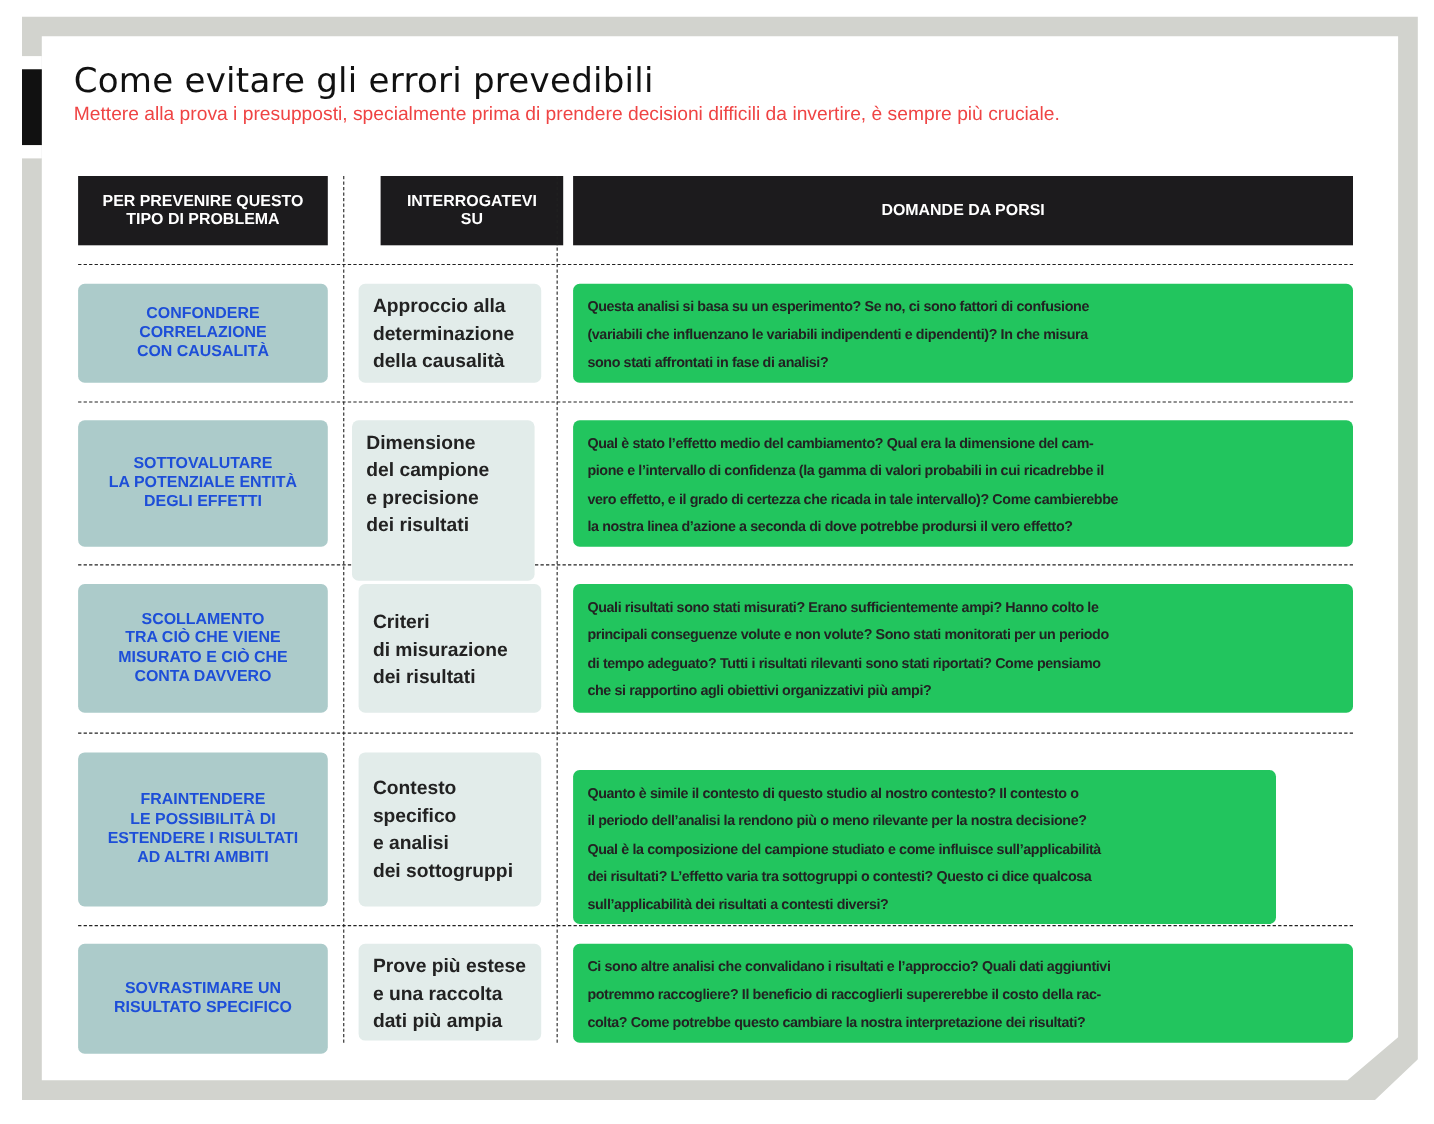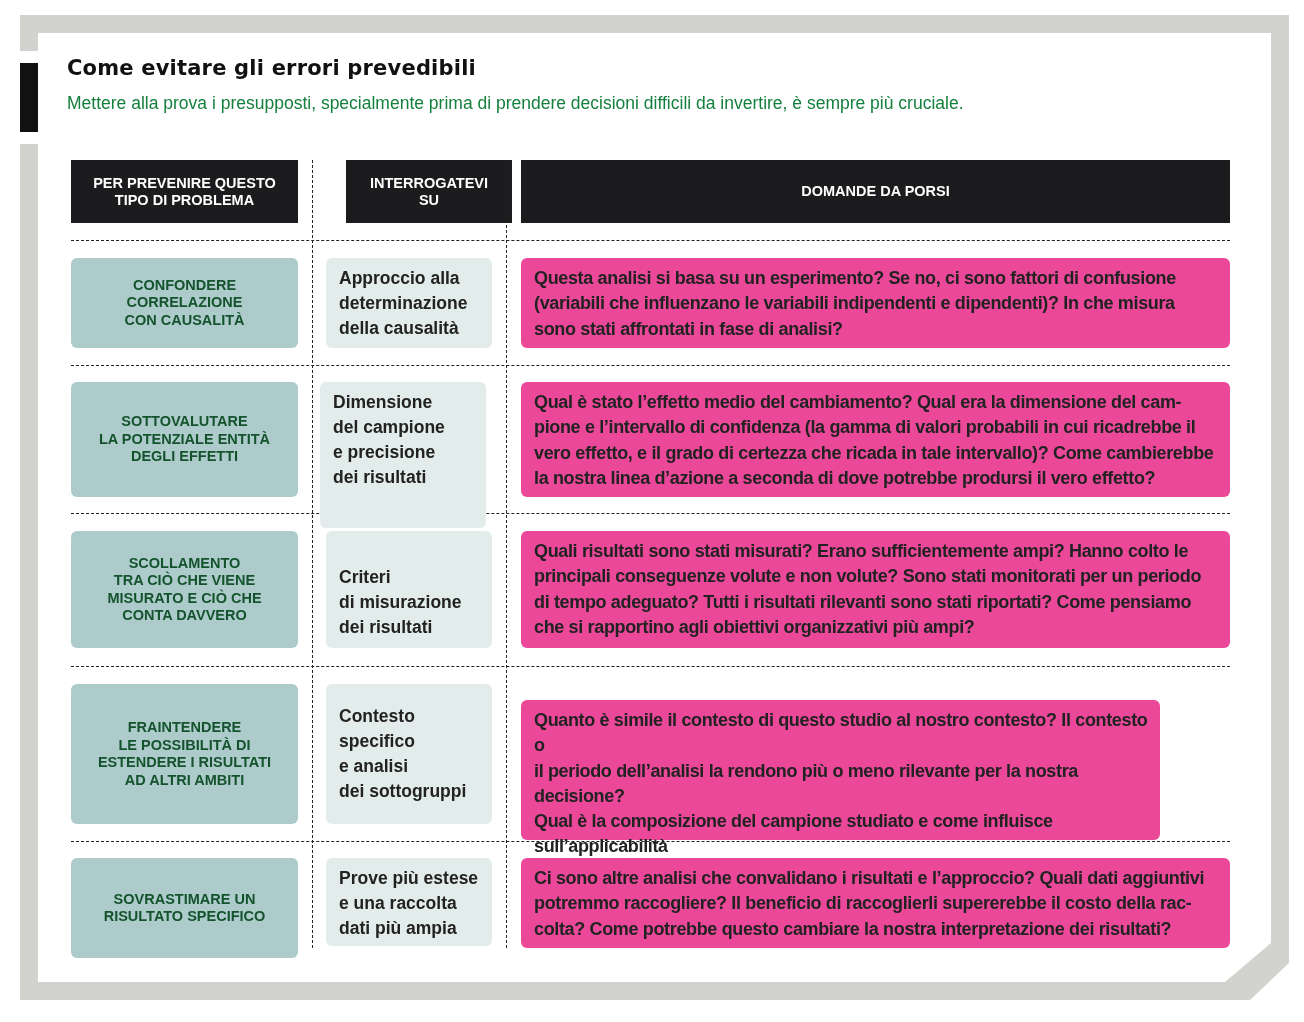--- a/index.html
+++ b/index.html
@@ -3,45 +3,45 @@
 <meta charset="utf-8">
 <style>
   html, body { margin: 0; padding: 0; background: #ffffff; }
   body { width: 1304px; height: 1022px; position: relative; overflow: hidden;
          font-family: "Liberation Sans", sans-serif; color: #222222; }
   .frame { position: absolute; left: 20px; top: 15px; width: 1269px; height: 985px; }
   .frame svg { position: absolute; left: 0; top: 0; }
   .accent-bar { position: absolute; left: 20px; top: 63px; width: 18px; height: 69px; background: #111111; }
   .gap-left { position: absolute; left: 20px; top: 132px; width: 18px; height: 12px; background: #ffffff; }
   .gap-left2 { position: absolute; left: 20px; top: 51px; width: 18px; height: 12px; background: #ffffff; }
-  .title { position: absolute; left: 67px; top: 56px; margin: 0; font-size: 21px; font-weight: bold;
+  .title { position: absolute; left: 67px; top: 56px; margin: 0; font-size: 31px; font-weight: normal;
            letter-spacing: 0.2px; color: #111111; font-family: "DejaVu Sans", sans-serif; }
   .subtitle { position: absolute; left: 67px; top: 92px; margin: 0; font-size: 17.5px; line-height: 22px;
-              color: #15803d; font-family: "Liberation Sans", sans-serif; }
+              color: #ef4444; font-family: "Liberation Sans", sans-serif; }
   .subtitle span { display: block; white-space: nowrap; }
 
   .hdr { position: absolute; top: 160px; height: 63px; background: #1c1b1d; color: #ffffff;
          display: flex; align-items: center; justify-content: center; text-align: center;
          font-weight: bold; font-size: 14.5px; line-height: 17px; font-family: "Liberation Sans", sans-serif; }
   .hdr span { white-space: pre-line; }
   .c1 { left: 71px; width: 227px; }
   .c2 { left: 326px; width: 166px; margin-left: 20px; }
   .c3 { left: 521px; width: 709px; }
 
   .vdash { position: absolute; top: 160px; height: 788px; width: 0; border-left: 1.3px dashed #222222; }
   .hdash { position: absolute; left: 71px; width: 1159px; height: 0; border-top: 1.3px dashed #222222; }
 
   .cell { position: absolute; border-radius: 6px; box-sizing: border-box; font-weight: bold; }
   .problem { background: #accbca; display: flex; align-items: center; justify-content: center; text-align: center;
-             font-weight: bold; font-size: 14.5px; line-height: 17.5px; color: #14532d; font-family: "Liberation Sans", sans-serif; }
+             font-weight: bold; font-size: 14.5px; line-height: 17.5px; color: #1d4ed8; font-family: "Liberation Sans", sans-serif; }
   .problem span { white-space: pre-line; }
   .topic { background: #e2ecea; padding: 8px 10px 0 13px; font-size: 17.5px; line-height: 25px; color: #222222;
            font-family: "Liberation Sans", sans-serif; }
   .topic span { white-space: pre-line; }
-  .questions { background: #ec4899; padding: 8px 12px 16px 13px; font-size: 18px; line-height: 25.3px; color: #222222;
+  .questions { background: #22c55e; padding: 8px 12px 16px 13px; font-size: 13px; line-height: 25.3px; color: #222222;
                font-family: "Liberation Sans", sans-serif; letter-spacing: -0.35px; }
   .questions span { white-space: pre-line; }
 </style>
 </head>
 <body>
 
 <div class="frame">
   <svg width="1269" height="985" viewBox="0 0 1269 985">
     <path fill="#d2d3ce" fill-rule="evenodd" d="M0,0 H1269 V948 L1230,985 H0 Z
          M18,18 V967 H1205 L1251,928 V18 Z"></path>
@@ -106,21 +106,21 @@
 la nostra linea d’azione a seconda di dove potrebbe prodursi il vero effetto?</span></div>
 </div>
 
 <div>
   <div class="cell problem" style="left:71px;top:531px;width:227px;height:117px">
       <span>SCOLLAMENTO
 TRA CIÒ CHE VIENE
 MISURATO E CIÒ CHE
 CONTA DAVVERO</span>
     </div>
-  <div class="cell topic" style="left:326px;top:531px;width:166px;height:117px;padding-top:34px"><span>Criteri
+  <div class="cell topic" style="left:326px;top:531px;width:166px;height:117px;padding-top:22px"><span>Criteri
 di misurazione
 dei risultati</span></div>
   <div class="cell questions" style="left:521px;top:531px;width:709px;height:117px"><span>Quali risultati sono stati misurati? Erano sufficientemente ampi? Hanno colto le
 principali conseguenze volute e non volute? Sono stati monitorati per un periodo
 di tempo adeguato? Tutti i risultati rilevanti sono stati riportati? Come pensiamo
 che si rapportino agli obiettivi organizzativi più ampi?</span></div>
 </div>
 
 <div>
   <div class="cell problem" style="left:71px;top:684px;width:227px;height:140px">

